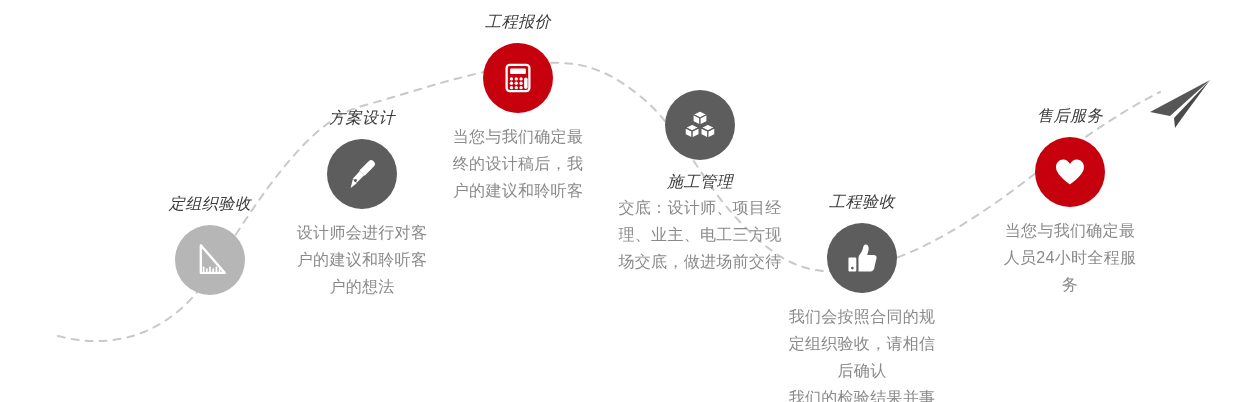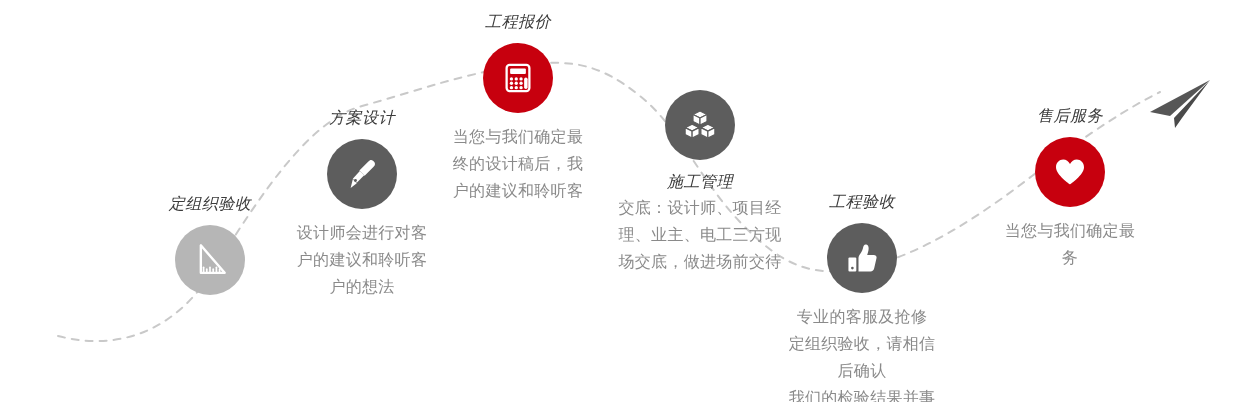--- a/index.html
+++ b/index.html
@@ -189,35 +189,36 @@
     <div class="gap-title-icon"></div>
     <div class="icon-circle c-dark">
       <svg viewBox="0 0 48 48" width="42" height="42">
         <path d="M 20 24 C 20 20, 24 18, 25 13 C 25.6 9.5, 27 8, 29 8.6 C 31.2 9.3, 32 11.6, 31.4 15 C 31 17.6, 30 19.5, 30 20.5 L 37.5 20.5 C 39.8 20.5, 41 22, 40.6 24 L 38 35.5 C 37.5 38, 36 39.4, 33.6 39.4 L 20 39.4 Z" fill="#ffffff"></path>
         <rect x="8.5" y="23.5" width="9" height="16" rx="1.2" fill="#ffffff"></rect>
         <circle cx="13" cy="35.5" r="1.5" fill="#5d5d5d"></circle>
       </svg>
     </div>
     <div class="gap-icon-desc"></div>
     <div class="step-desc">
-      <div>专业的客服及抢修</div>
+      <div>我们会按照合同的规</div>
       <div>定组织验收，请相信</div>
       <div>后确认</div>
       <div>我们的检验结果并事</div>
     </div>
   </div>
 
   <div class="step" style="left:980px; top:104px;">
     <div class="step-title">售后服务</div>
     <div class="gap-title-icon"></div>
     <div class="icon-circle c-red">
       <svg viewBox="0 0 48 48" width="42" height="42">
         <path d="M 24 38 C 24 38, 8 27.5, 8 18.5 C 8 13.2, 11.8 9.6, 16.2 9.6 C 19.6 9.6, 22.4 11.8, 24 14.8 C 25.6 11.8, 28.4 9.6, 31.8 9.6 C 36.2 9.6, 40 13.2, 40 18.5 C 40 27.5, 24 38, 24 38 Z" fill="#ffffff"></path>
       </svg>
     </div>
     <div class="gap-icon-desc"></div>
     <div class="step-desc">
       <div>当您与我们确定最</div>
+      <div>人员24小时全程服</div>
       <div>务</div>
     </div>
   </div>
 
 </div>
 
 </body></html>

